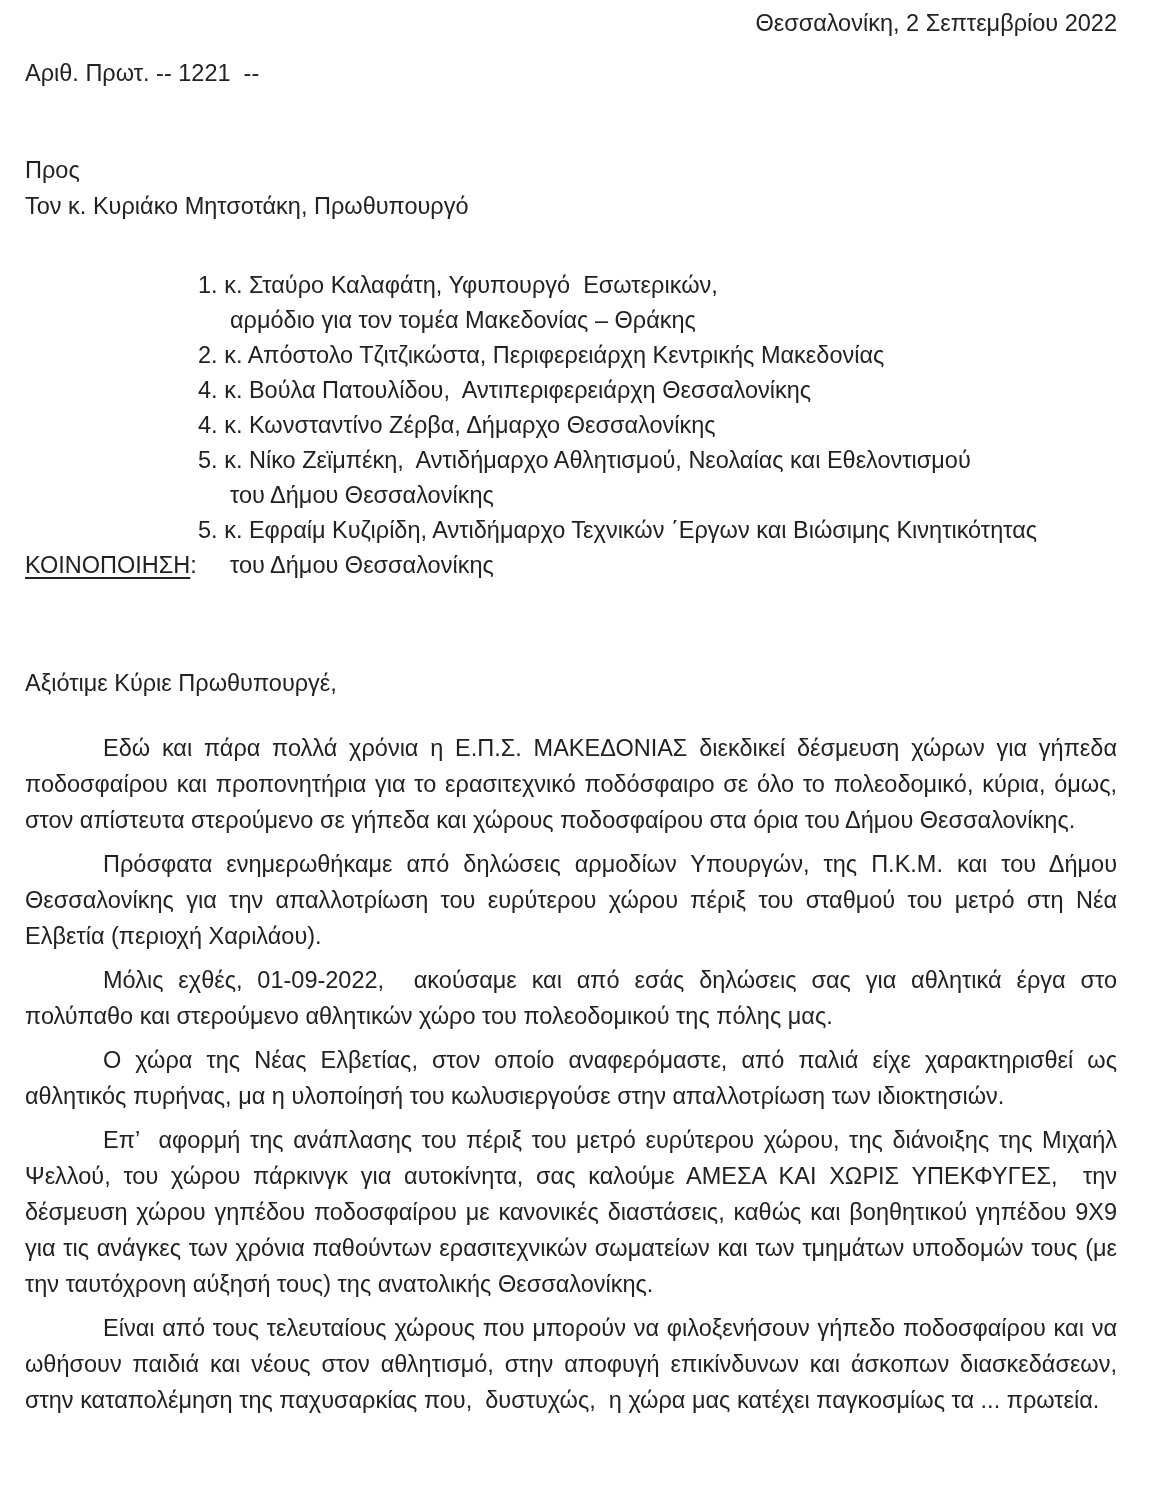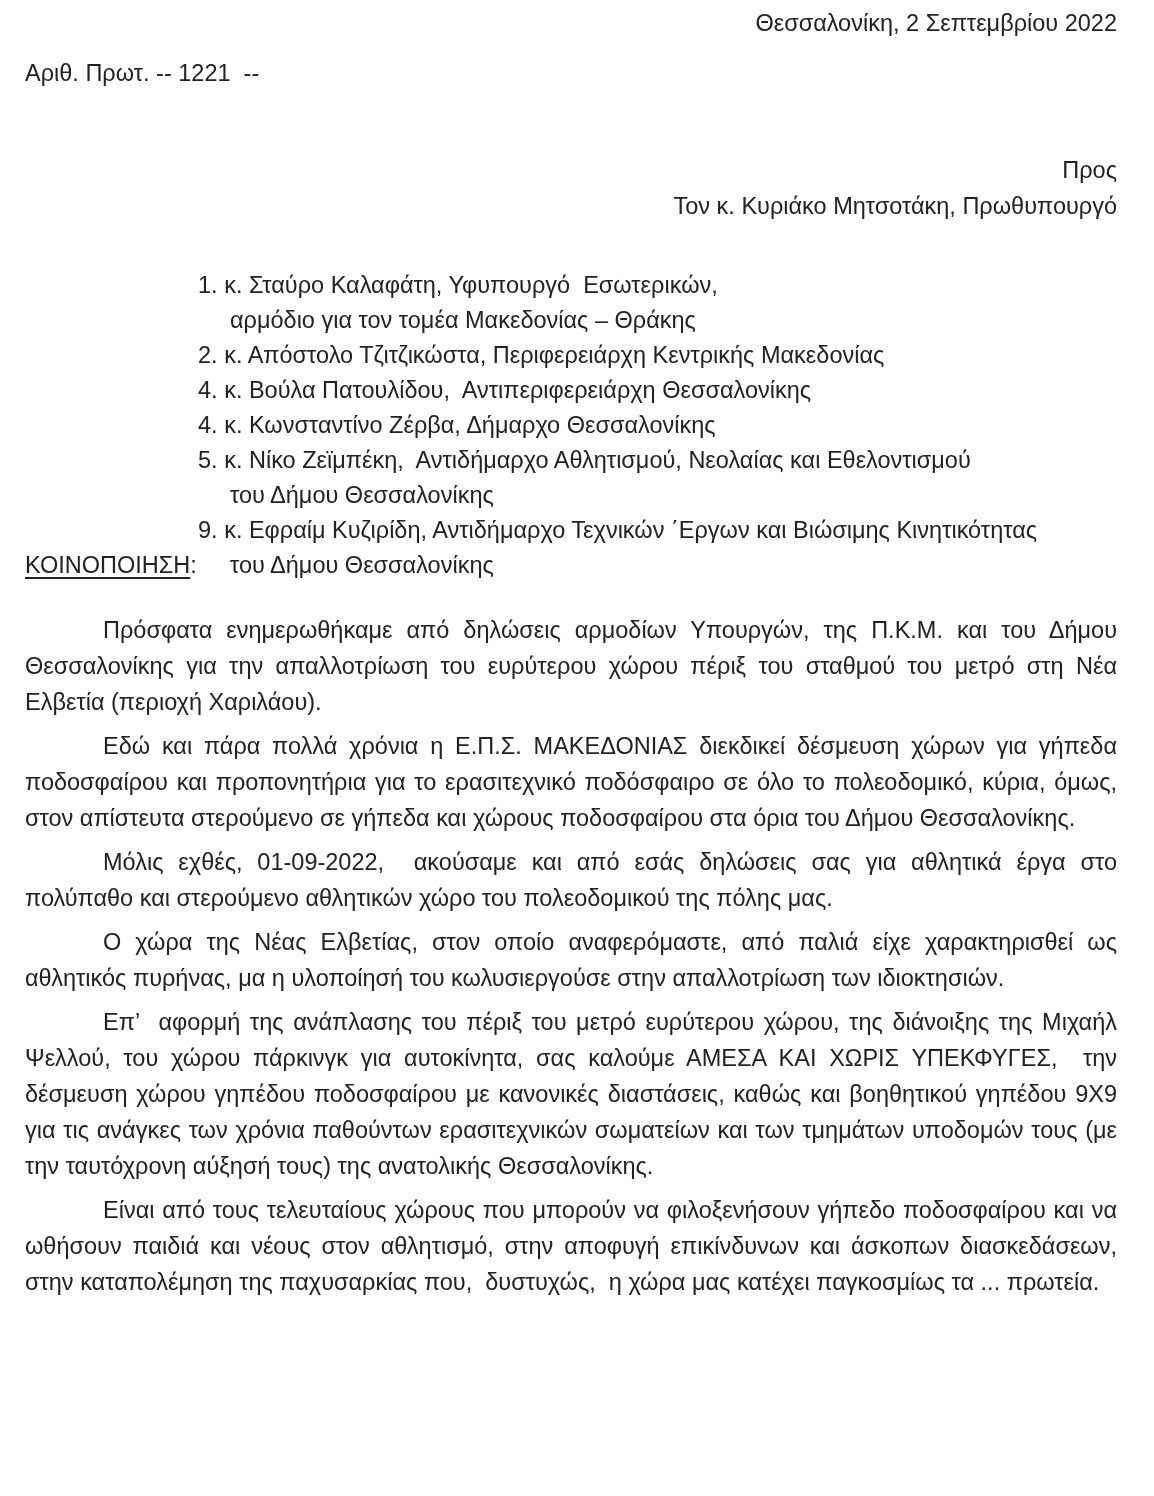--- a/index.html
+++ b/index.html
@@ -25,21 +25,20 @@
     white-space: pre-wrap;
   }
   .protocol-line {
     margin-top: 20px;
     line-height: 30px;
     white-space: pre-wrap;
   }
   .to-block {
     margin-top: 64px;
     line-height: 36px;
-    text-align: right;
   }
   .cc-block {
     margin-top: 44px;
     display: flex;
     align-items: flex-end;
     line-height: 35px;
   }
   .cc-label {
     flex: none;
     width: 173px;
@@ -106,29 +105,30 @@
         <div class="line1">4. κ. Βούλα Πατουλίδου,  Αντιπεριφερειάρχη Θεσσαλονίκης</div>
       </div>
       <div class="cc-item">
         <div class="line1">4. κ. Κωνσταντίνο Ζέρβα, Δήμαρχο Θεσσαλονίκης</div>
       </div>
       <div class="cc-item">
         <div class="line1">5. κ. Νίκο Ζεϊμπέκη,  Αντιδήμαρχο Αθλητισμού, Νεολαίας και Εθελοντισμού</div>
         <div class="line2">του Δήμου Θεσσαλονίκης</div>
       </div>
       <div class="cc-item">
-        <div class="line1">9. κ. Εφραίμ Κυζιρίδη, Αντιδήμαρχο Τεχνικών ΄Εργων και Βιώσιμης Κινητικότητας</div>
+        <div class="line1">5. κ. Εφραίμ Κυζιρίδη, Αντιδήμαρχο Τεχνικών ΄Εργων και Βιώσιμης Κινητικότητας</div>
         <div class="line2">του Δήμου Θεσσαλονίκης</div>
       </div>
     </div>
   </div>
 
+  <div class="salutation">Αξιότιμε Κύριε Πρωθυπουργέ,</div>
 
   <div class="body-paragraphs">
+    <p class="par">Εδώ και πάρα πολλά χρόνια η Ε.Π.Σ. ΜΑΚΕΔΟΝΙΑΣ διεκδικεί δέσμευση χώρων για γήπεδα ποδοσφαίρου και προπονητήρια για το ερασιτεχνικό ποδόσφαιρο σε όλο το πολεοδομικό, κύρια, όμως,  στον απίστευτα στερούμενο σε γήπεδα και χώρους ποδοσφαίρου στα όρια του Δήμου Θεσσαλονίκης.</p>
     <p class="par">Πρόσφατα ενημερωθήκαμε από δηλώσεις αρμοδίων Υπουργών, της Π.Κ.Μ. και του Δήμου Θεσσαλονίκης για την απαλλοτρίωση του ευρύτερου χώρου πέριξ του σταθμού του μετρό στη Νέα Ελβετία (περιοχή Χαριλάου).</p>
-    <p class="par">Εδώ και πάρα πολλά χρόνια η Ε.Π.Σ. ΜΑΚΕΔΟΝΙΑΣ διεκδικεί δέσμευση χώρων για γήπεδα ποδοσφαίρου και προπονητήρια για το ερασιτεχνικό ποδόσφαιρο σε όλο το πολεοδομικό, κύρια, όμως,  στον απίστευτα στερούμενο σε γήπεδα και χώρους ποδοσφαίρου στα όρια του Δήμου Θεσσαλονίκης.</p>
     <p class="par">Μόλις εχθές, 01-09-2022,  ακούσαμε και από εσάς δηλώσεις σας για αθλητικά έργα στο πολύπαθο και στερούμενο αθλητικών χώρο του πολεοδομικού της πόλης μας.</p>
     <p class="par">Ο χώρα της Νέας Ελβετίας, στον οποίο αναφερόμαστε, από παλιά είχε χαρακτηρισθεί ως αθλητικός πυρήνας, μα η υλοποίησή του κωλυσιεργούσε στην απαλλοτρίωση των ιδιοκτησιών.</p>
     <p class="par">Επ’  αφορμή της ανάπλασης του πέριξ του μετρό ευρύτερου χώρου, της διάνοιξης της Μιχαήλ Ψελλού, του χώρου πάρκινγκ για αυτοκίνητα, σας καλούμε ΑΜΕΣΑ ΚΑΙ ΧΩΡΙΣ ΥΠΕΚΦΥΓΕΣ,  την δέσμευση χώρου γηπέδου ποδοσφαίρου με κανονικές διαστάσεις, καθώς και βοηθητικού γηπέδου 9Χ9 για τις ανάγκες των χρόνια παθούντων ερασιτεχνικών σωματείων και των τμημάτων υποδομών τους (με την ταυτόχρονη αύξησή τους) της ανατολικής Θεσσαλονίκης.</p>
     <p class="par">Είναι από τους τελευταίους χώρους που μπορούν να φιλοξενήσουν γήπεδο ποδοσφαίρου και να ωθήσουν παιδιά και νέους στον αθλητισμό, στην αποφυγή επικίνδυνων και άσκοπων διασκεδάσεων, στην καταπολέμηση της παχυσαρκίας που,  δυστυχώς,  η χώρα μας κατέχει παγκοσμίως τα ... πρωτεία.</p>
   </div>
 
 </div>
 
 </body></html>

